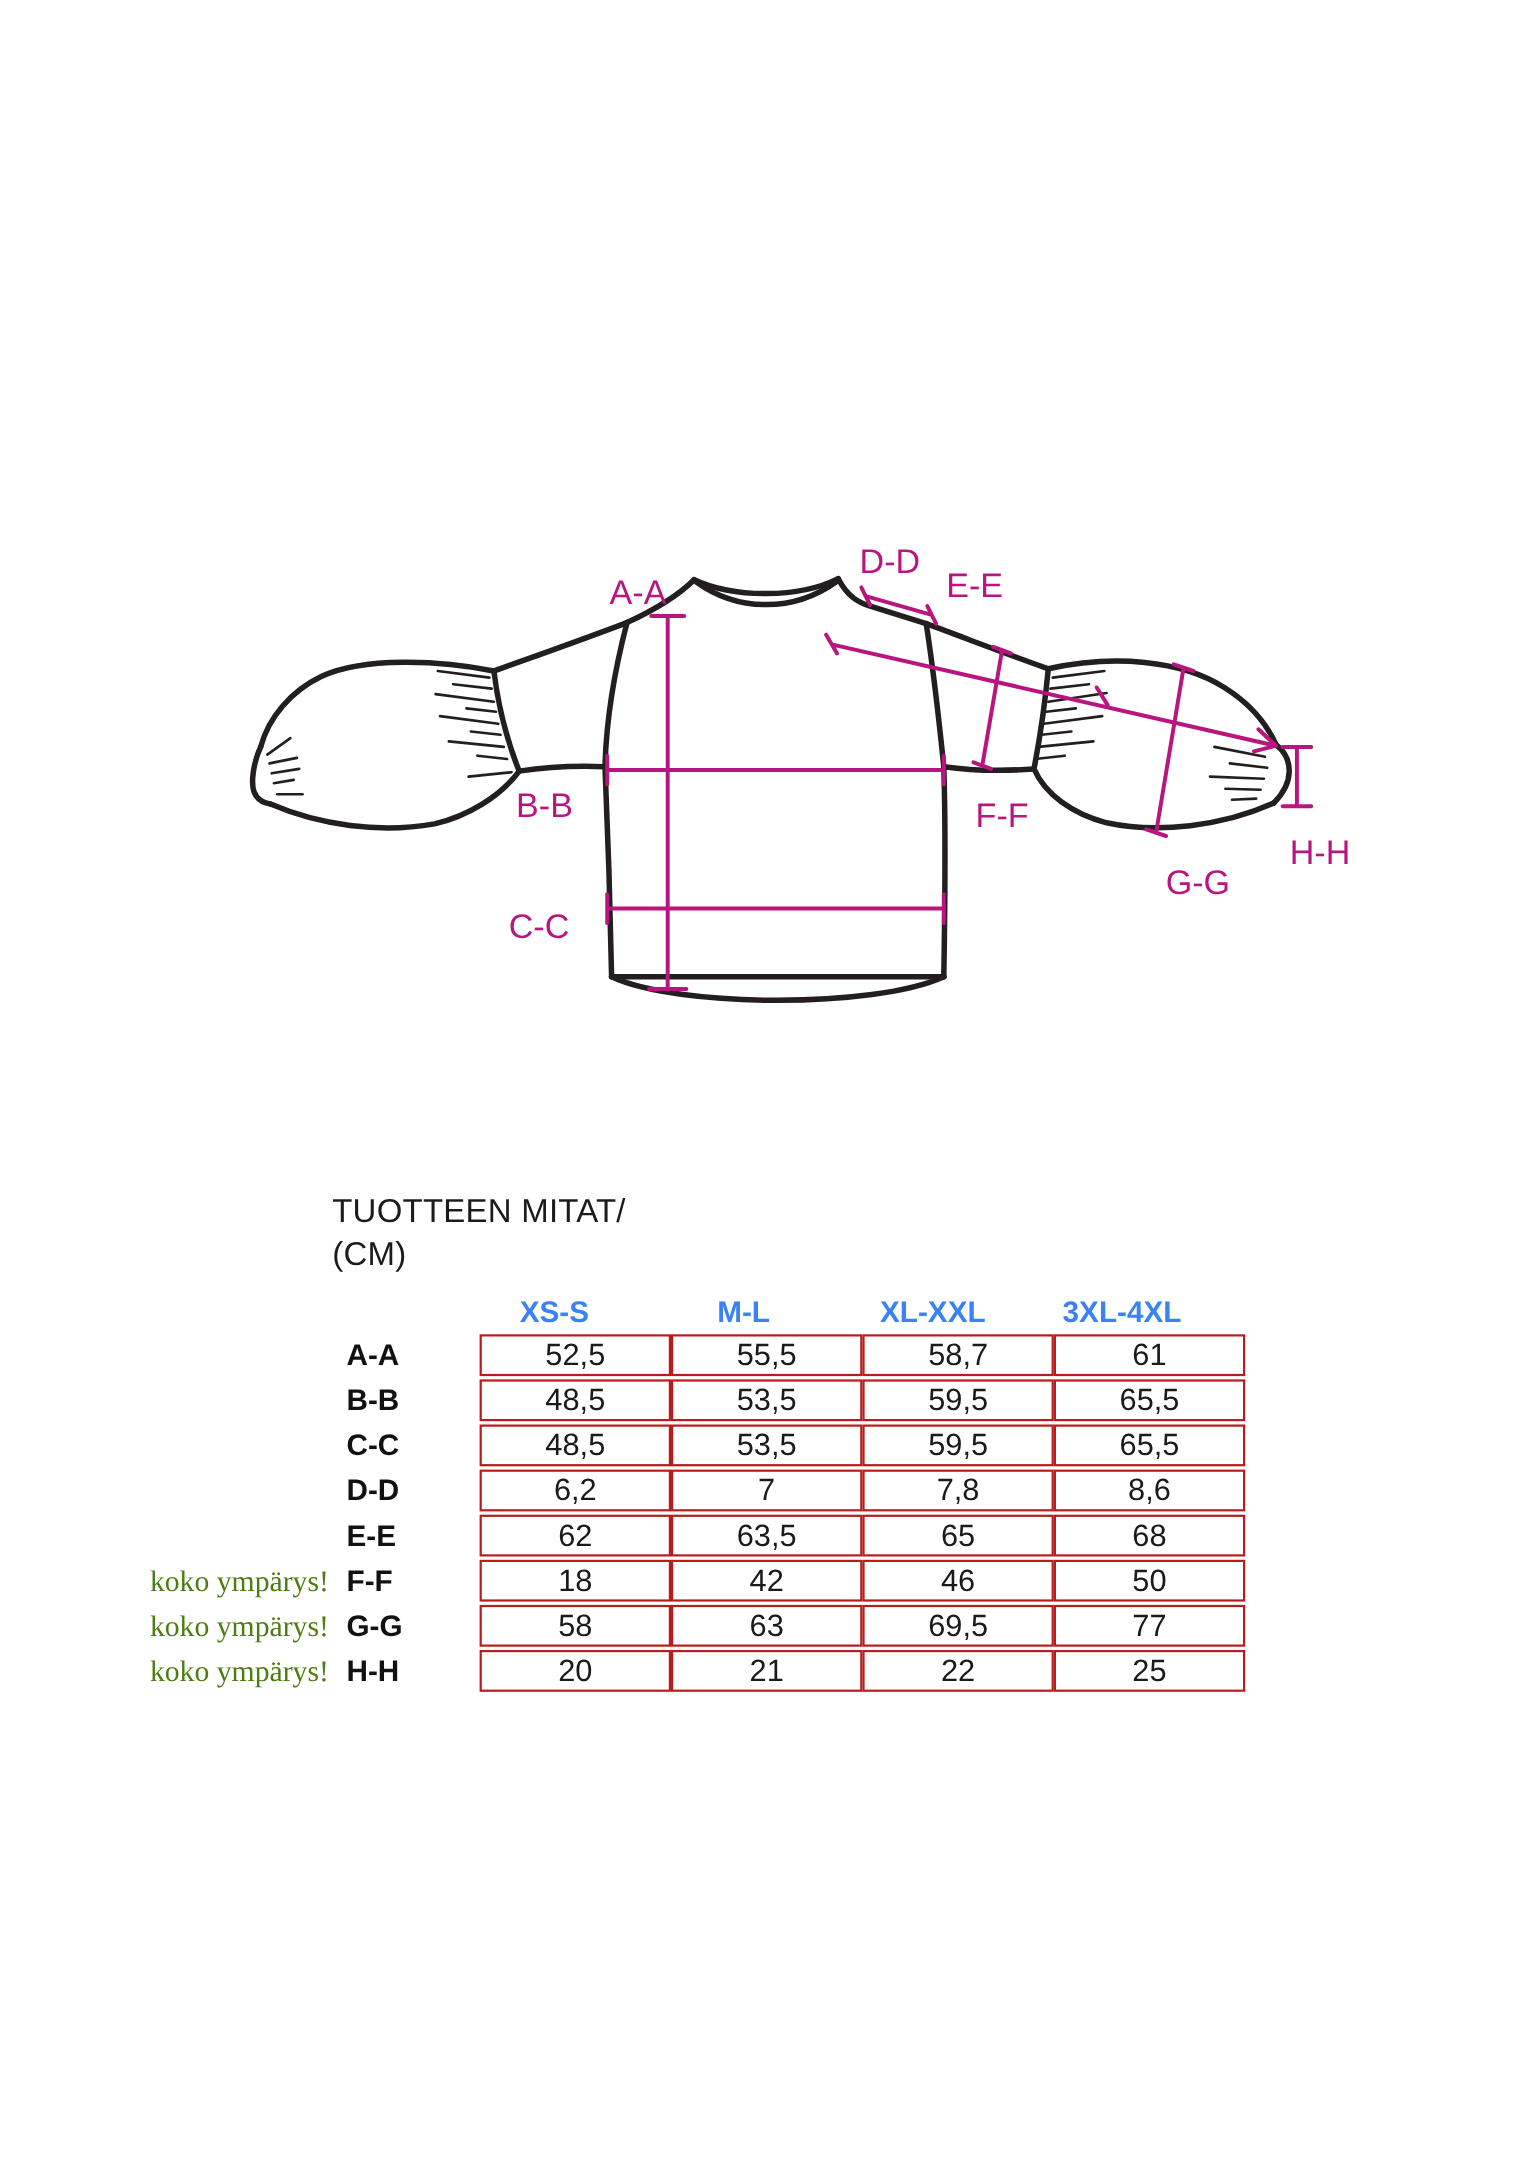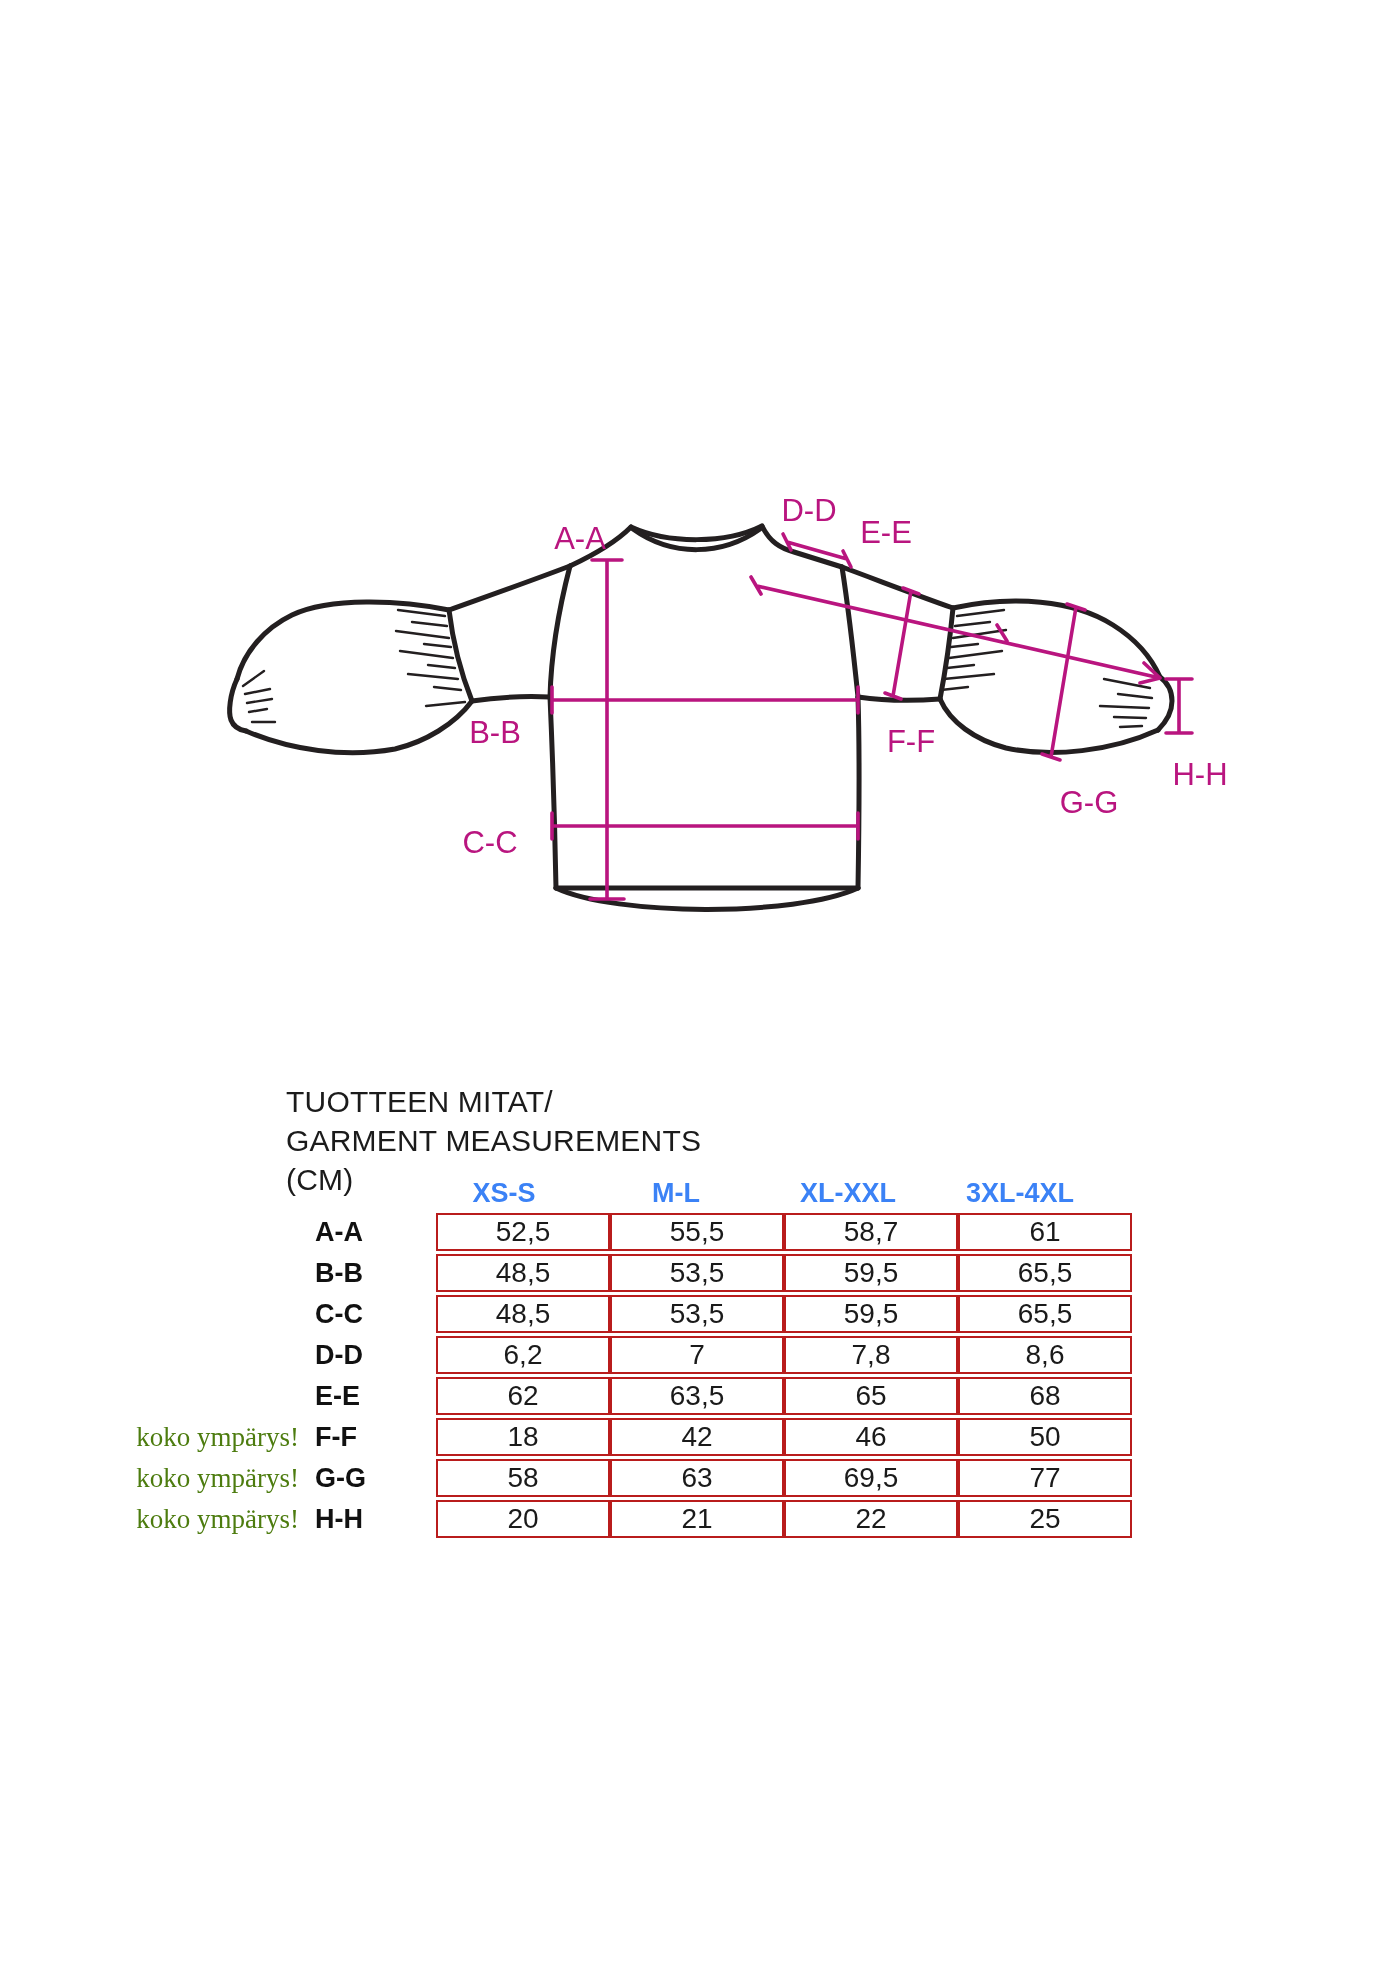--- a/index.html
+++ b/index.html
@@ -10,21 +10,21 @@
     font-family:"Liberation Sans", sans-serif;
     color:#1c1c1c;
     overflow:hidden;
   }
   svg.diagram{position:absolute;left:0;top:0;width:1400px;height:1980px;}
   svg .outline{stroke:#231f20;stroke-width:5;fill:none;stroke-linecap:round;stroke-linejoin:round;}
   svg .hatch{stroke:#231f20;stroke-width:2.4;fill:none;stroke-linecap:round;}
   svg .meas{stroke:#b9157f;stroke-width:3.6;fill:none;stroke-linecap:round;stroke-linejoin:round;}
   svg text.mlabel{fill:#b9157f;font-family:"Liberation Sans",sans-serif;font-size:31px;}
   .title-block{
-    position:absolute;left:286px;top:1082px;width:460px;
+    position:absolute;left:302px;top:1082px;width:460px;
     font-size:30px;line-height:39px;color:#1b1b1b;letter-spacing:0.2px;
   }
   .size-header{
     position:absolute;left:418px;top:1178px;width:688px;height:30px;
     display:flex;
   }
   .size-header span{
     flex:0 0 172px;text-align:center;font-weight:bold;font-size:27px;color:#3b82f6;
   }
   table.meas-table{
@@ -142,21 +142,20 @@
       <text class="mlabel" text-anchor="middle" x="809" y="521">D-D</text>
       <text class="mlabel" text-anchor="middle" x="886" y="543">E-E</text>
       <text class="mlabel" text-anchor="middle" x="911" y="752">F-F</text>
       <text class="mlabel" text-anchor="middle" x="1089" y="813">G-G</text>
       <text class="mlabel" text-anchor="middle" x="1200" y="785">H-H</text>
     </g>
   </svg>
 
   <div class="title-block">
     <div>TUOTTEEN MITAT/</div>
-    <div>GARMENT MEASUREMENTS</div>
     <div>(CM)</div>
   </div>
 
   <div class="size-header">
     <span>XS-S</span>
     <span>M-L</span>
     <span>XL-XXL</span>
     <span>3XL-4XL</span>
   </div>
 

